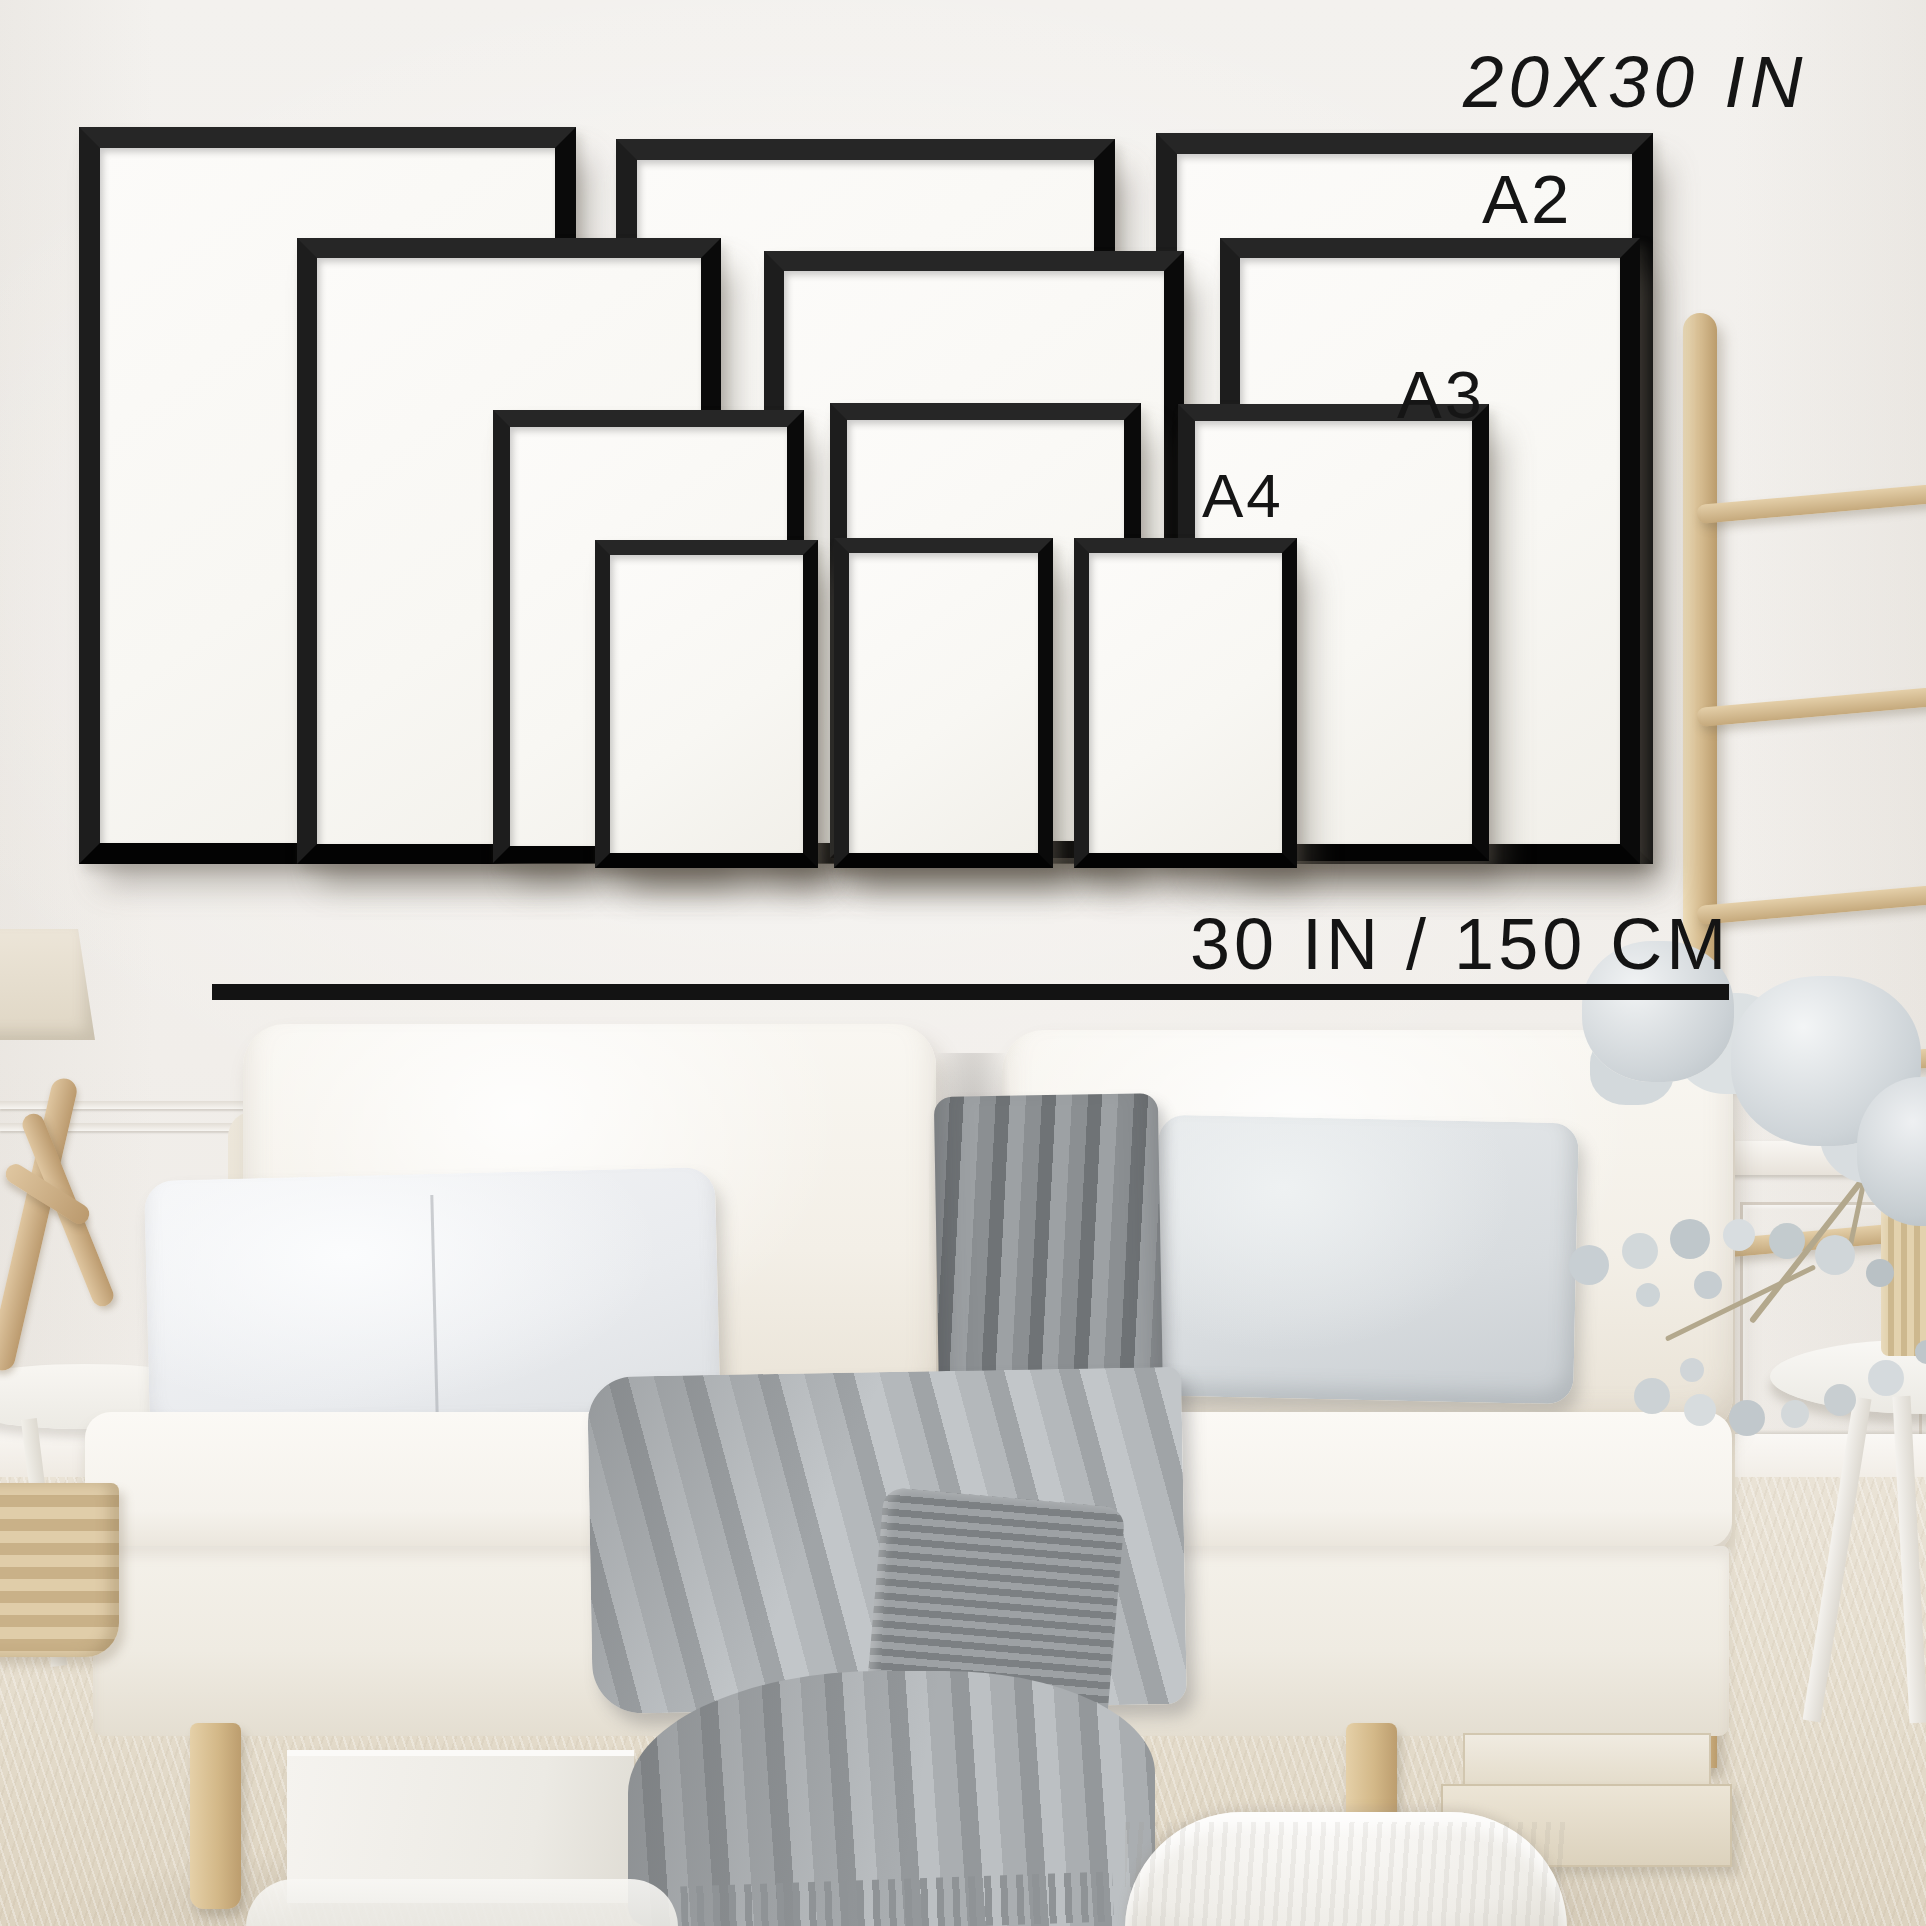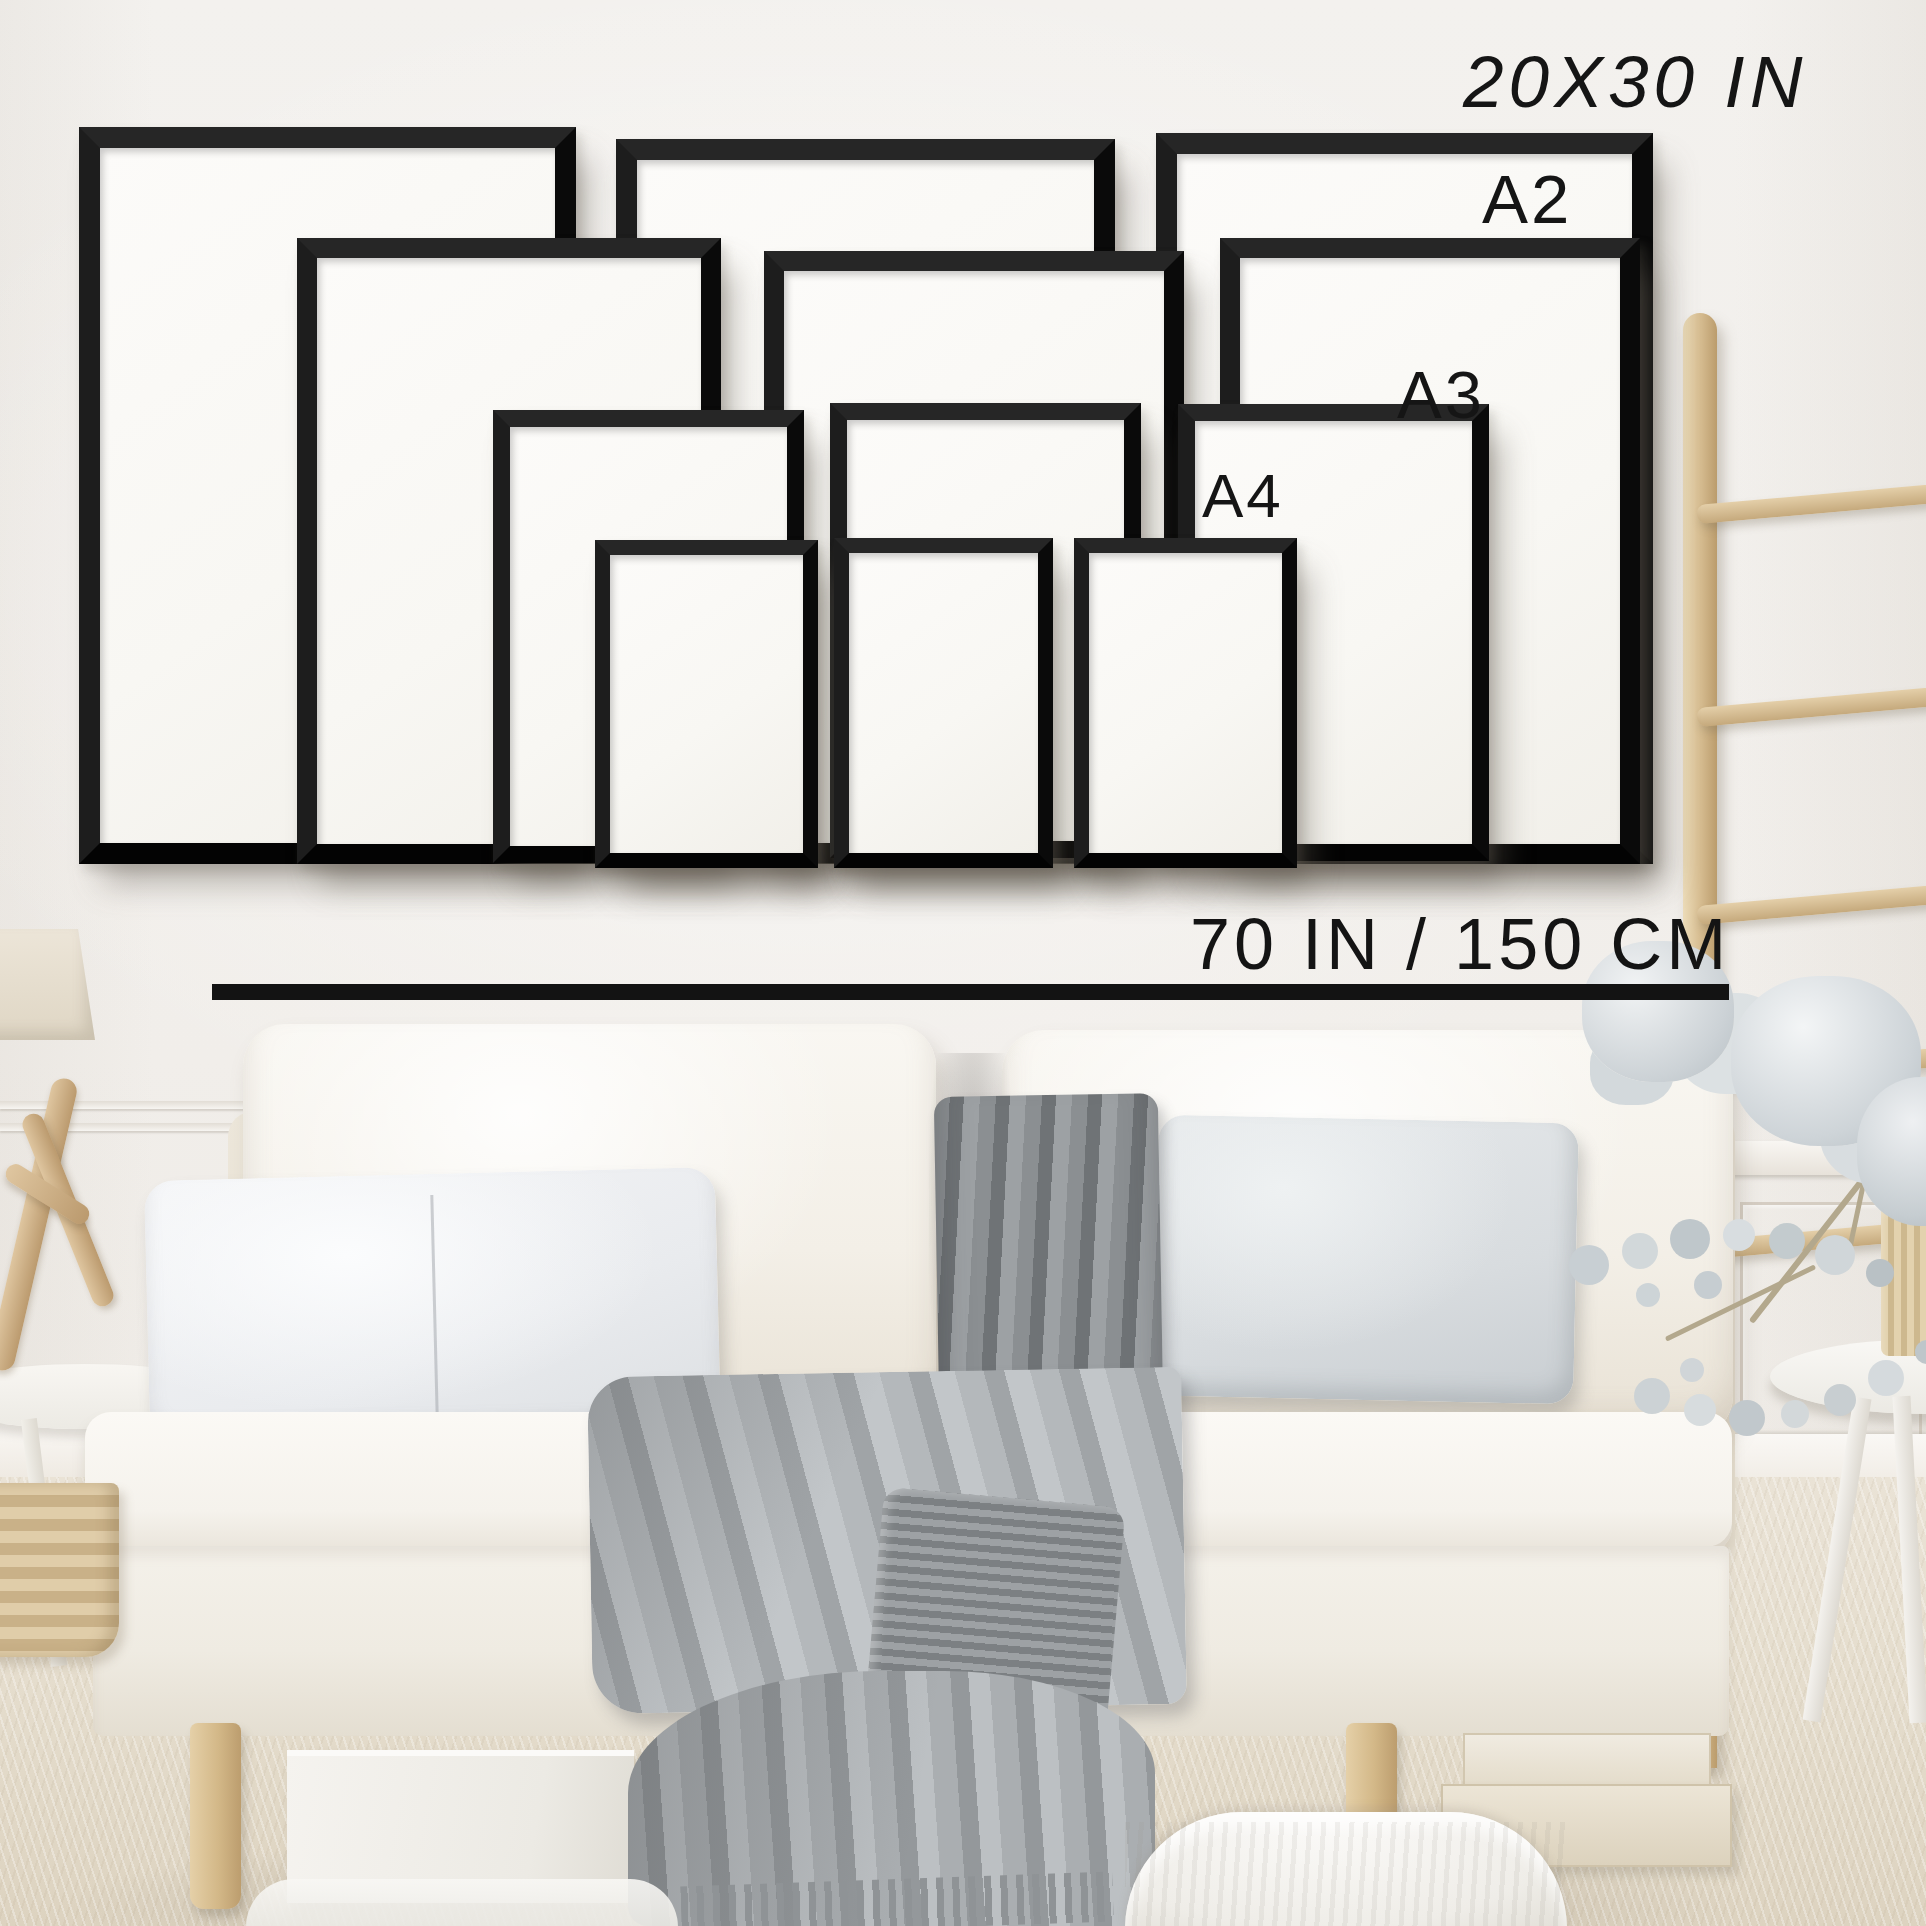--- a/index.html
+++ b/index.html
@@ -268,17 +268,17 @@
   <div class="abs planter"></div>
   <div class="abs plant stem st-1"></div>
   <div class="abs plant stem st-2"></div>
   <div class="abs plant stem st-3"></div>
   <div class="abs puff pf-1"></div>
   <div class="abs puff pf-2"></div>
   <div class="abs puff pf-3"></div>
   <div class="abs leafdot lf-a"></div>
   <div class="abs leafdot lf-b"></div>
 
-  <div class="caption cap-right">70 IN / 150 CM</div>
+  <div class="caption cap-right">30 IN / 150 CM</div>
   <div class="cap-underline"></div>
 
 </div>
 
 
 </body></html>

